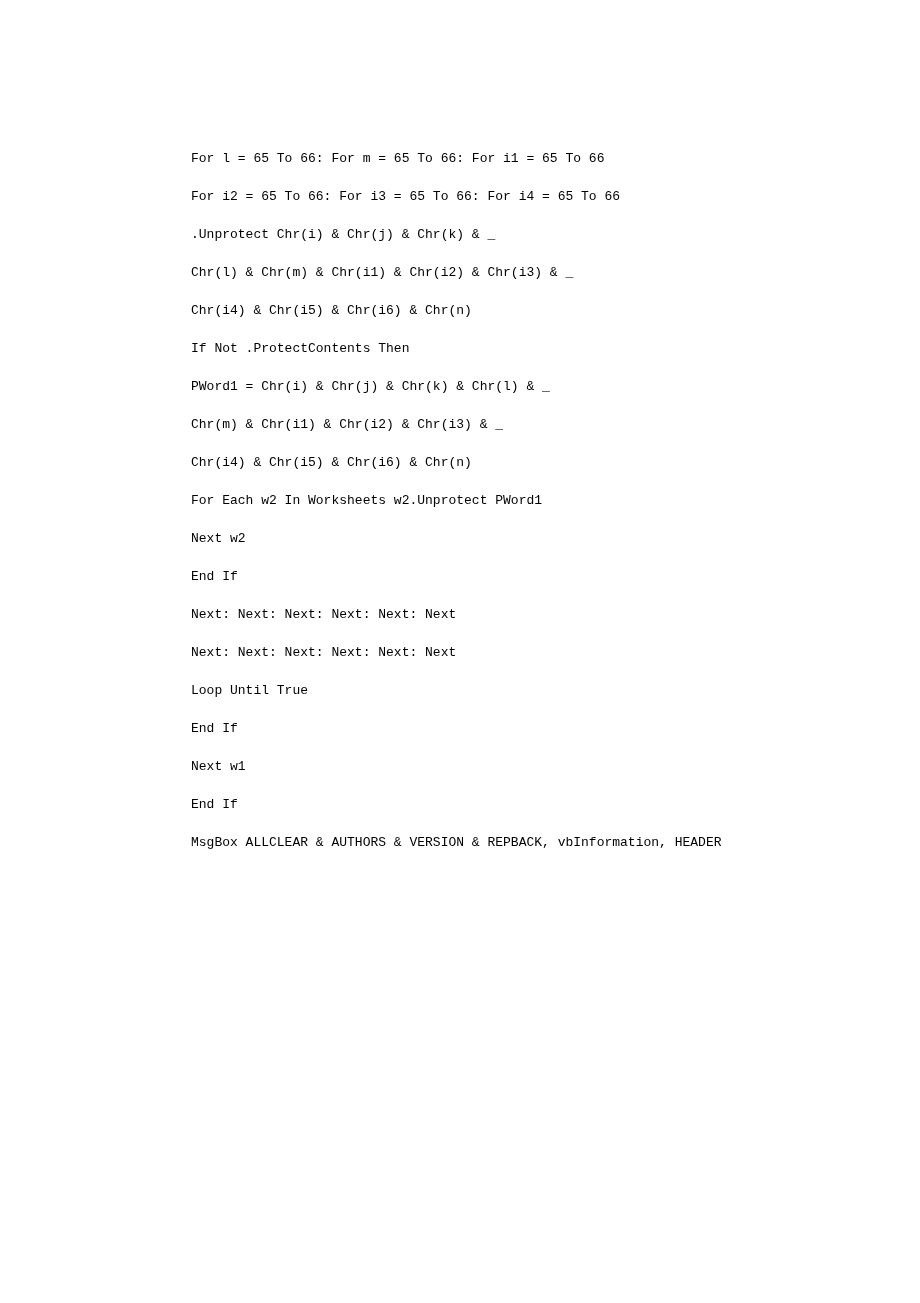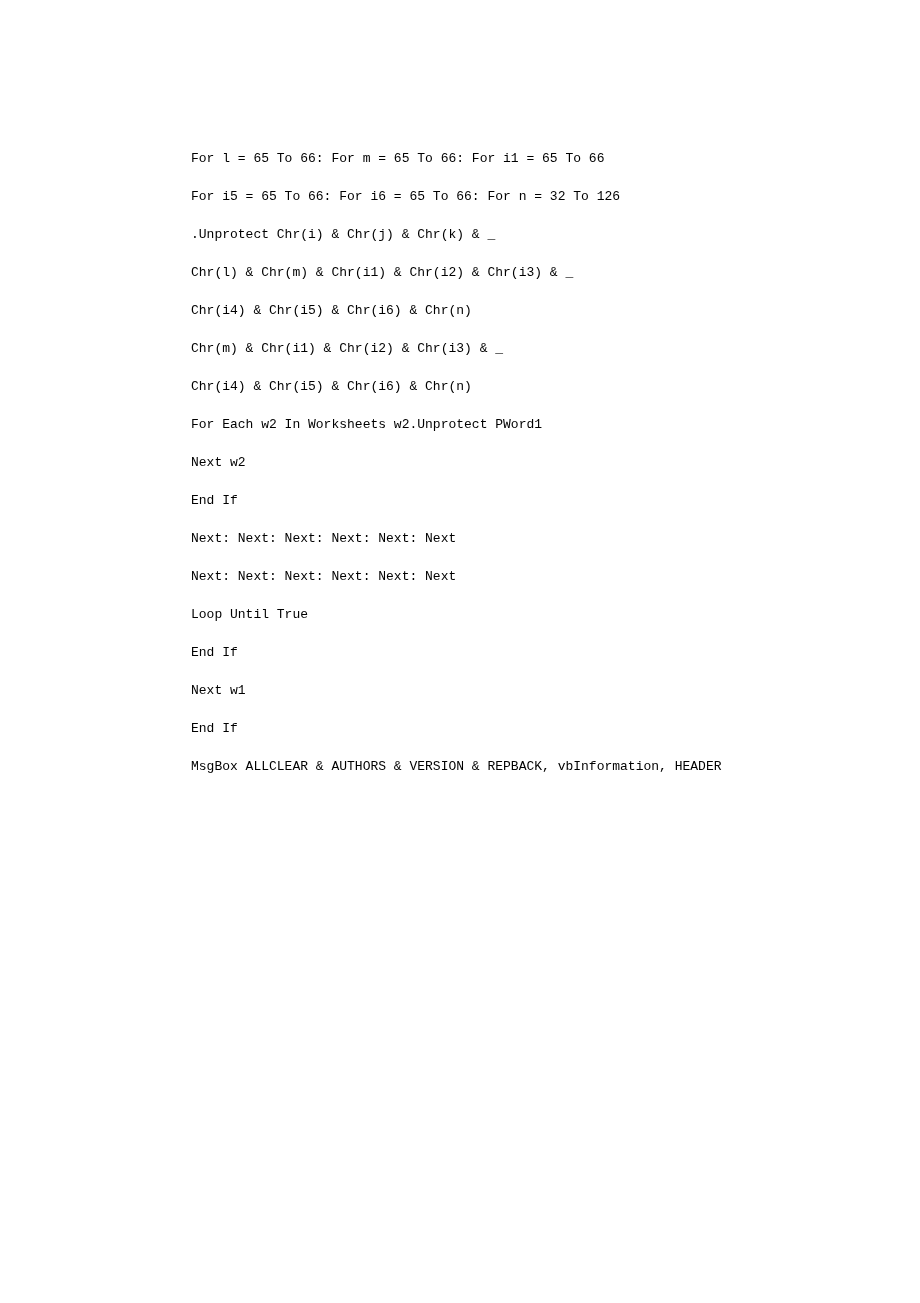--- a/index.html
+++ b/index.html
@@ -20,24 +20,26 @@
     .code-line {
       white-space: pre-wrap;
       word-wrap: break-word;
     }
   </style>
 </head>
 <body>
 
 <div>
   <div class="code-line">For l = 65 To 66: For m = 65 To 66: For i1 = 65 To 66</div>
-  <div class="code-line">For i5 = 65 To 66: For i6 = 65 To 66: For n = 32 To 126</div>
+  <div class="code-line">For i2 = 65 To 66: For i3 = 65 To 66: For i4 = 65 To 66</div>
   <div class="code-line">.Unprotect Chr(i) &amp; Chr(j) &amp; Chr(k) &amp; _</div>
   <div class="code-line">Chr(l) &amp; Chr(m) &amp; Chr(i1) &amp; Chr(i2) &amp; Chr(i3) &amp; _</div>
   <div class="code-line">Chr(i4) &amp; Chr(i5) &amp; Chr(i6) &amp; Chr(n)</div>
+  <div class="code-line">If Not .ProtectContents Then</div>
+  <div class="code-line">PWord1 = Chr(i) &amp; Chr(j) &amp; Chr(k) &amp; Chr(l) &amp; _</div>
   <div class="code-line">Chr(m) &amp; Chr(i1) &amp; Chr(i2) &amp; Chr(i3) &amp; _</div>
   <div class="code-line">Chr(i4) &amp; Chr(i5) &amp; Chr(i6) &amp; Chr(n)</div>
   <div class="code-line">For Each w2 In Worksheets w2.Unprotect PWord1</div>
   <div class="code-line">Next w2</div>
   <div class="code-line">End If</div>
   <div class="code-line">Next: Next: Next: Next: Next: Next</div>
   <div class="code-line">Next: Next: Next: Next: Next: Next</div>
   <div class="code-line">Loop Until True</div>
   <div class="code-line">End If</div>
   <div class="code-line">Next w1</div>

